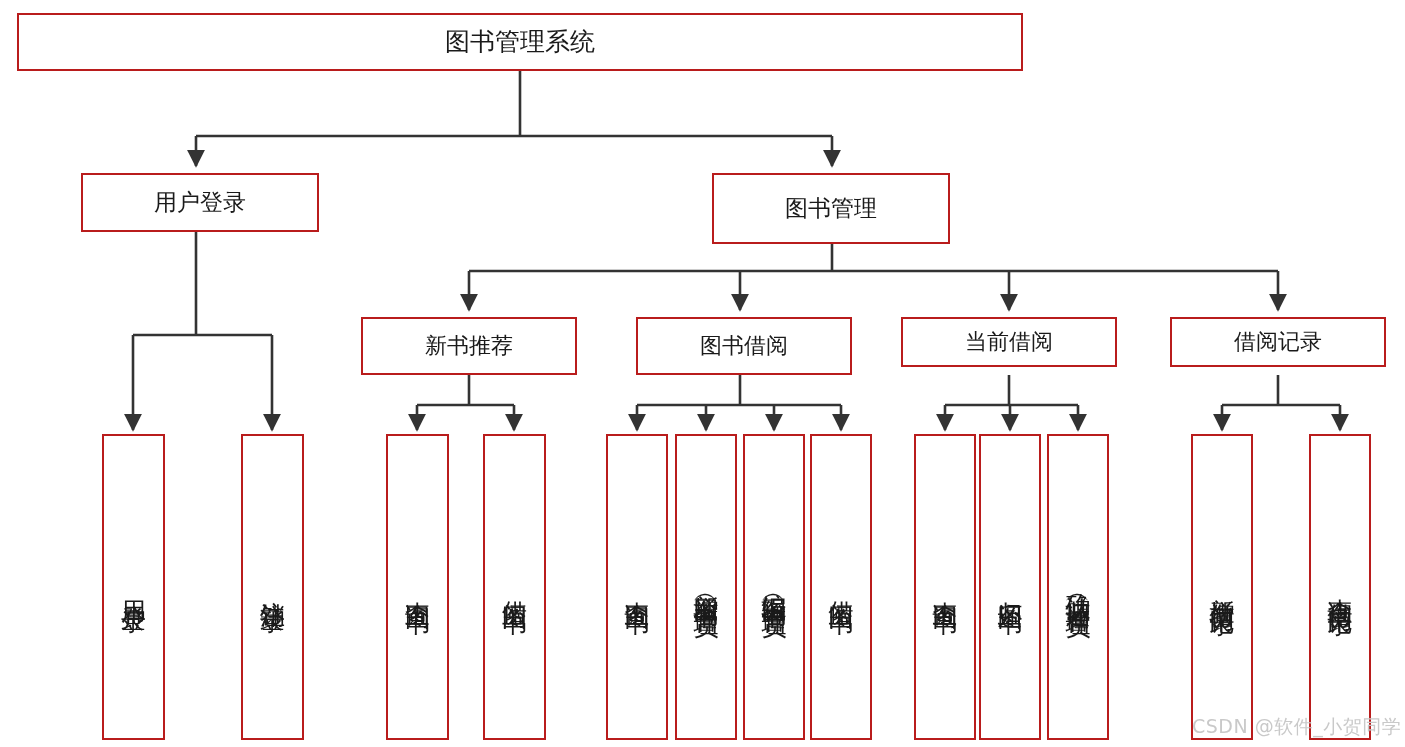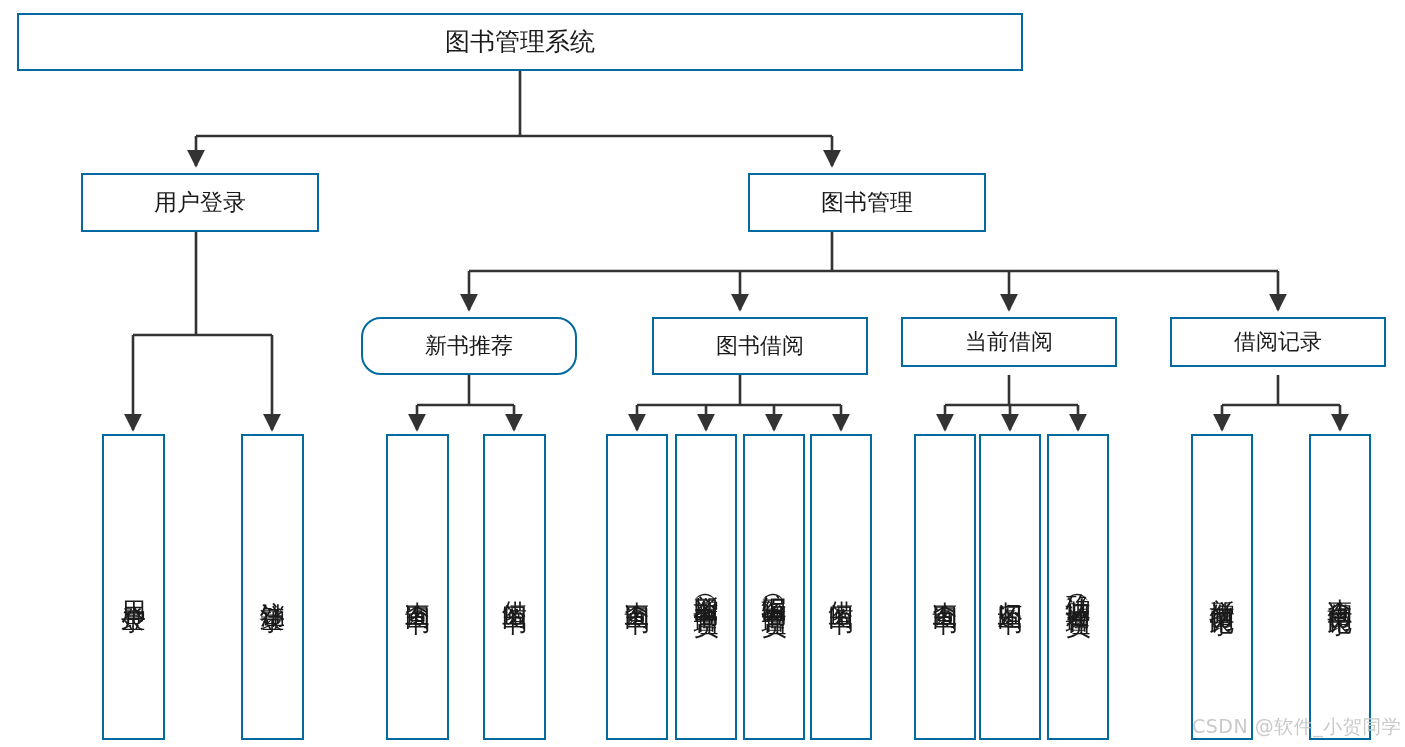--- a/index.html
+++ b/index.html
@@ -20,21 +20,21 @@
   #edges {
     position: absolute;
     left: 0;
     top: 0;
     width: 1405px;
     height: 747px;
   }
   .node {
     position: absolute;
     box-sizing: border-box;
-    border: 2px solid #0369a1;
+    border: 2px solid #b91c1c;
     background: #ffffff;
     display: flex;
     align-items: center;
     justify-content: center;
     color: #1a1a1a;
   }
   .node-label {
     text-align: center;
     line-height: 1.18;
     white-space: pre-line;
@@ -116,28 +116,28 @@
     </g>
   </svg>
 
   <div class="node root" style="left:17px; top:13px; width:1006px; height:58px;">
     <span class="node-label">图书管理系统</span>
   </div>
 
   <div class="node lvl1" style="left:81px; top:173px; width:238px; height:59px;">
     <span class="node-label">用户登录</span>
   </div>
-  <div class="node lvl1" style="left:712px; top:173px; width:238px; height:59px;margin-left:36px;">
+  <div class="node lvl1" style="left:712px; top:173px; width:238px; height:71px;">
     <span class="node-label">图书管理</span>
   </div>
 
-  <div class="node lvl2" style="left:361px; top:317px; width:216px; height:58px;border-radius:20px;">
+  <div class="node lvl2" style="left:361px; top:317px; width:216px; height:58px;">
     <span class="node-label">新书推荐</span>
   </div>
-  <div class="node lvl2" style="left:652px; top:317px; width:216px; height:58px;">
+  <div class="node lvl2" style="left:636px; top:317px; width:216px; height:58px;">
     <span class="node-label">图书借阅</span>
   </div>
   <div class="node lvl2" style="left:901px; top:317px; width:216px; height:50px;">
     <span class="node-label">当前借阅</span>
   </div>
   <div class="node lvl2" style="left:1170px; top:317px; width:216px; height:50px;">
     <span class="node-label">借阅记录</span>
   </div>
 
   <div class="node leaf" style="left:102px; top:434px; width:63px; height:306px;">

